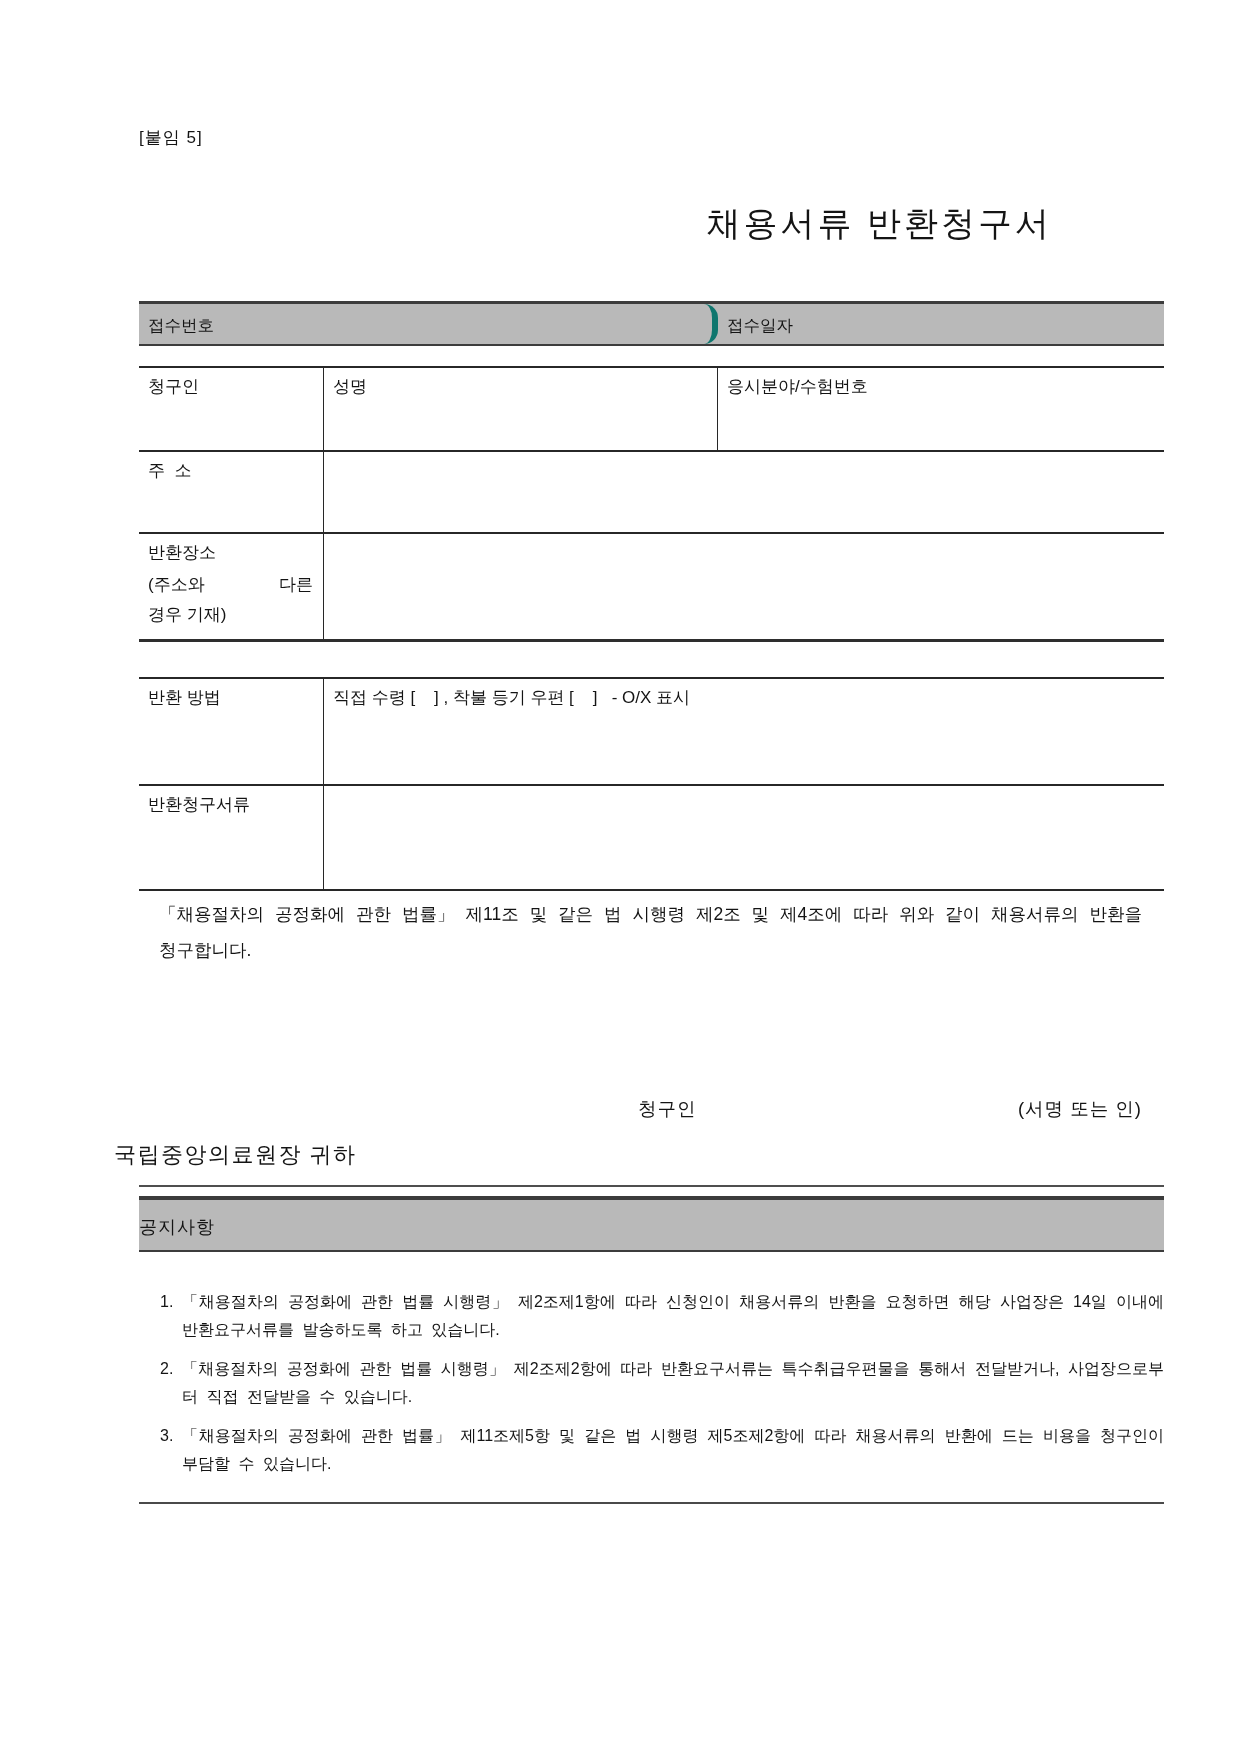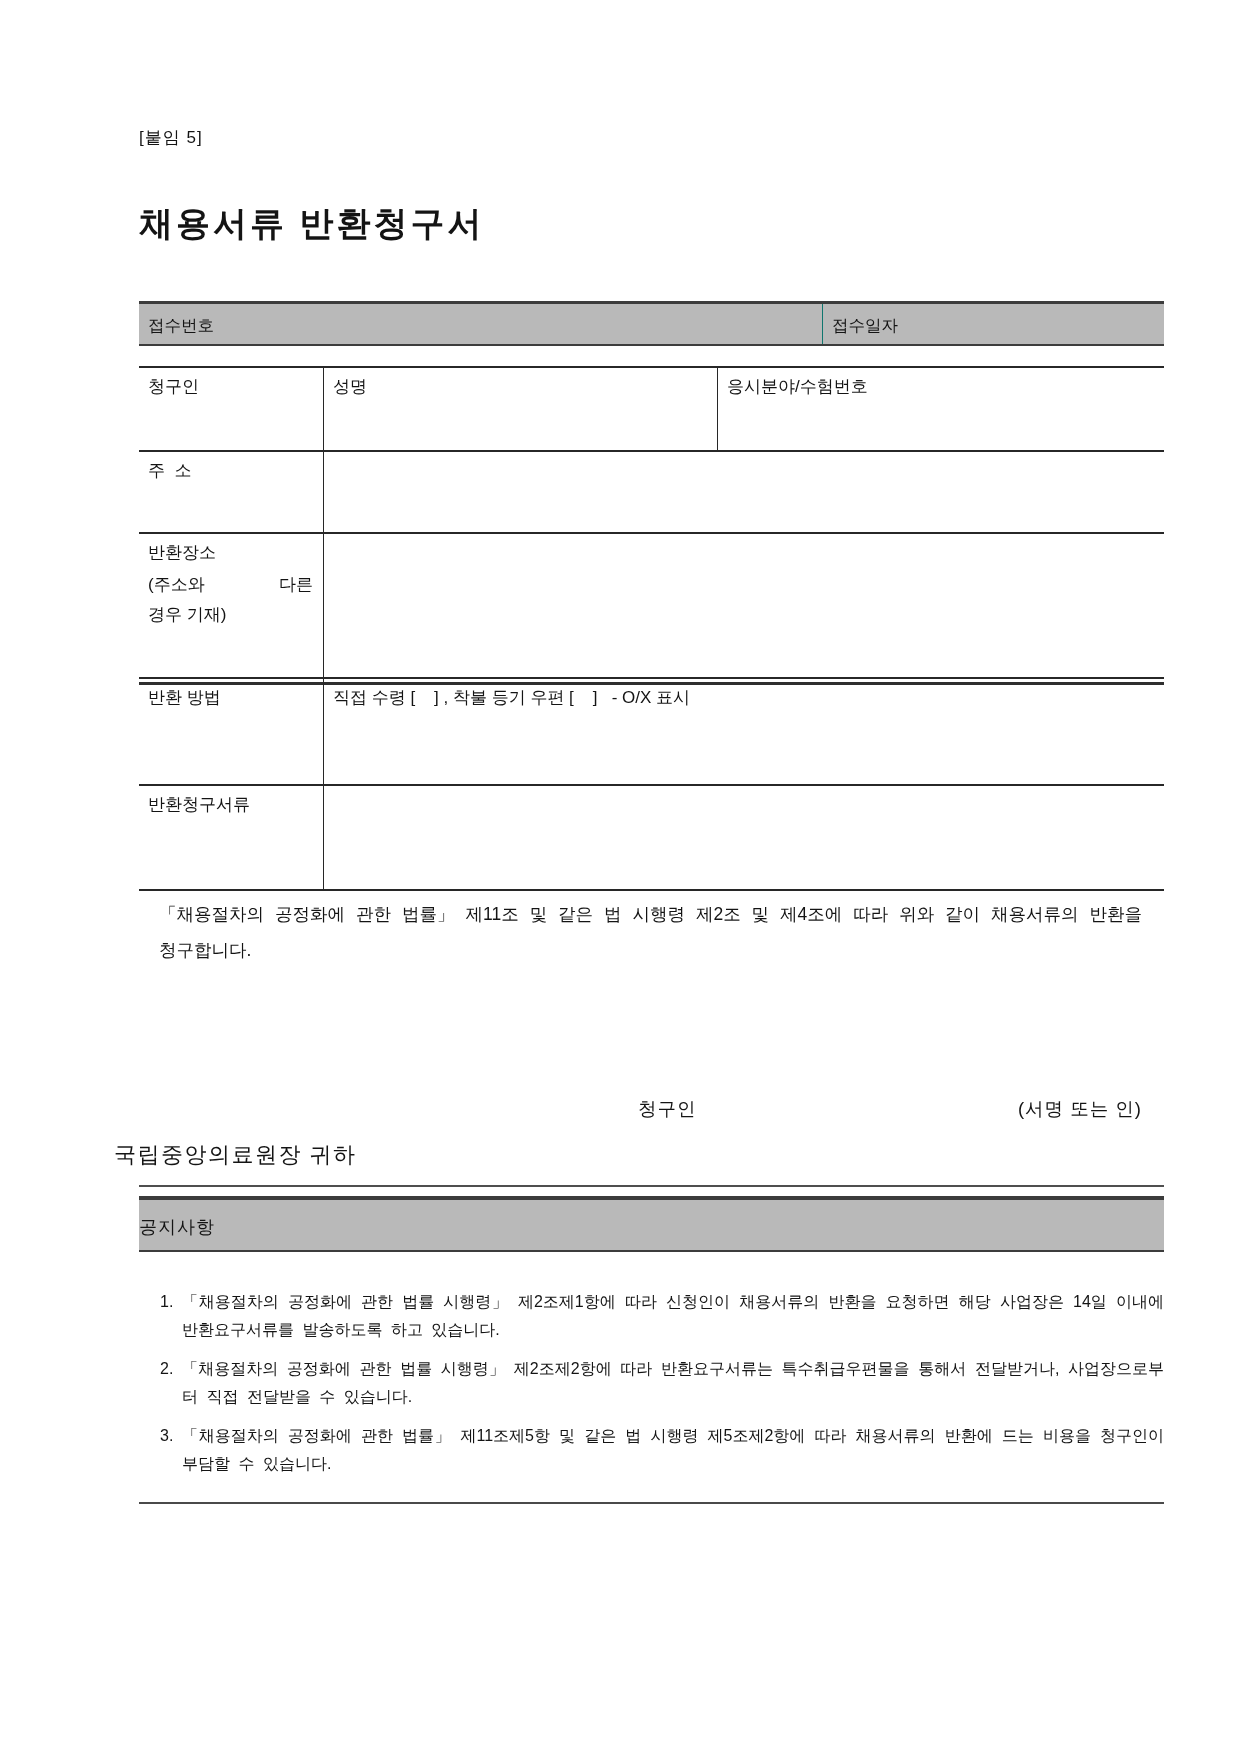--- a/index.html
+++ b/index.html
@@ -12,48 +12,48 @@
     font-family:"Liberation Sans","DejaVu Sans",sans-serif;
     color:#141414;
   }
   .abs { position:absolute; }
   .content { left:107px; width:1025px;margin-left:32px; }
   .pre { white-space:pre-wrap; }
 
   .attachment { top:126px; font-size:17px; letter-spacing:1px; }
 
   .doc-title {
-    top:201px; text-align:left; padding-right:112px;
-    font-size:34px; font-weight:700; letter-spacing:3px;
+    top:201px; text-align:right; padding-right:112px;
+    font-size:34px; font-weight:400; letter-spacing:3px;
   }
 
   
   .tableA {
     top:301px; display:flex;
     border-top:3px solid #3c3c3c; border-bottom:2px solid #3c3c3c;
     background:#b9b9b9; height:45px;
   }
   .tableA .cell {
     font-size:16.5px; padding:11px 0 0 9px;
   }
-  .tableA .c1 { width:684px; border-right:1px solid #0f766e; }
+  .tableA .c1 { width:579px; border-right:6px solid #0f766e;border-radius:14px; }
   .tableA .c2 { flex:1; }
 
   
   .tableB { top:366px; border-top:2px solid #272727; }
   .tableC { top:677px; border-top:2px solid #272727; }
   .trow { display:flex; border-bottom:2px solid #272727; }
   .trow.thick { border-bottom:3px solid #2e2e2e; }
   .tcell { font-size:17px; padding:7px 10px 0 9px; }
   .lab { width:185px; border-right:1px solid #272727; }
   .mid { width:394px; border-right:1px solid #272727; }
   .rest { flex:1; }
   .h84 { height:84px; }
   .h82 { height:82px; }
-  .h120 { height:151px; }
+  .h120 { height:108px; }
   .h105 { height:105px; }
   .h107 { height:107px; }
   .lab-line2 { display:flex; justify-content:space-between; margin-top:9px; }
   .lab-line3 { margin-top:7px; }
 
   .declaration {
     top:896px; padding:0 22px 0 20px;
     font-size:17.5px; line-height:36px;
     text-align:justify; word-spacing:6px;
   }

